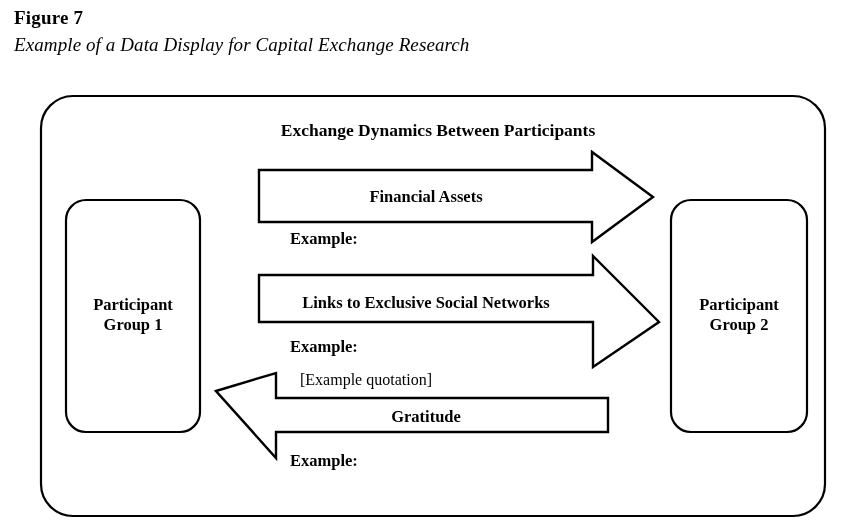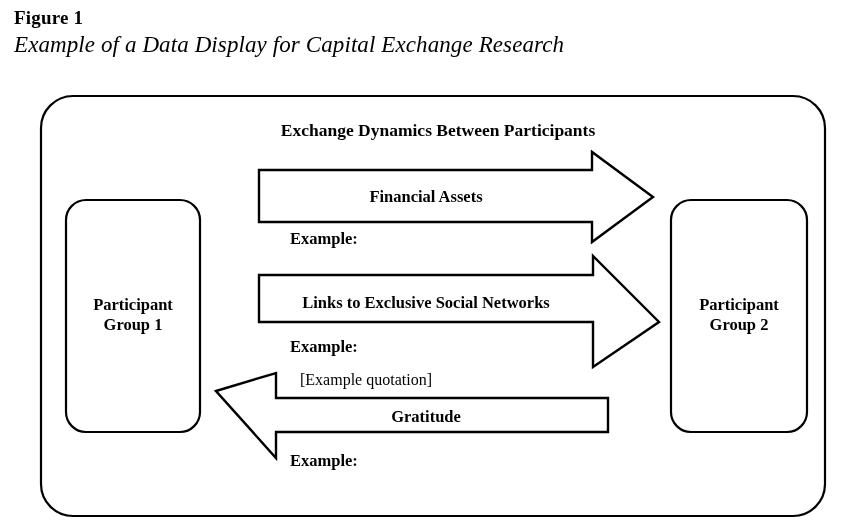--- a/index.html
+++ b/index.html
@@ -21,21 +21,21 @@
     top: 6px;
     width: 820px;
   }
   .figure-label {
     font-size: 19px;
     font-weight: bold;
     line-height: 24px;
     letter-spacing: 0.2px;
   }
   .figure-title {
-    font-size: 23px;
+    font-size: 19px;
     font-style: italic;
     line-height: 26px;
     margin-top: 2px;
     letter-spacing: 0.1px;
   }
   .diagram-wrap {
     position: absolute;
     left: 0;
     top: 76px;
     width: 672px;
@@ -84,21 +84,21 @@
   .t-quote {
     font-size: 16px;
     font-weight: normal;
     text-anchor: start;
   }
 </style>
 </head>
 <body>
 
 <div class="figure-caption">
-  <div class="figure-label">Figure 1</div>
+  <div class="figure-label">Figure 7</div>
   <div class="figure-title">Example of a Data Display for Capital Exchange Research</div>
 </div>
 
 <div class="diagram-wrap">
   <svg class="diagram" viewBox="0 0 850 455" xmlns="http://www.w3.org/2000/svg">
 
     <rect class="shape-outline" x="41" y="20" width="784" height="420" rx="32" ry="32"></rect>
 
     <text class="t-header" x="438" y="60">Exchange Dynamics Between Participants</text>
 

